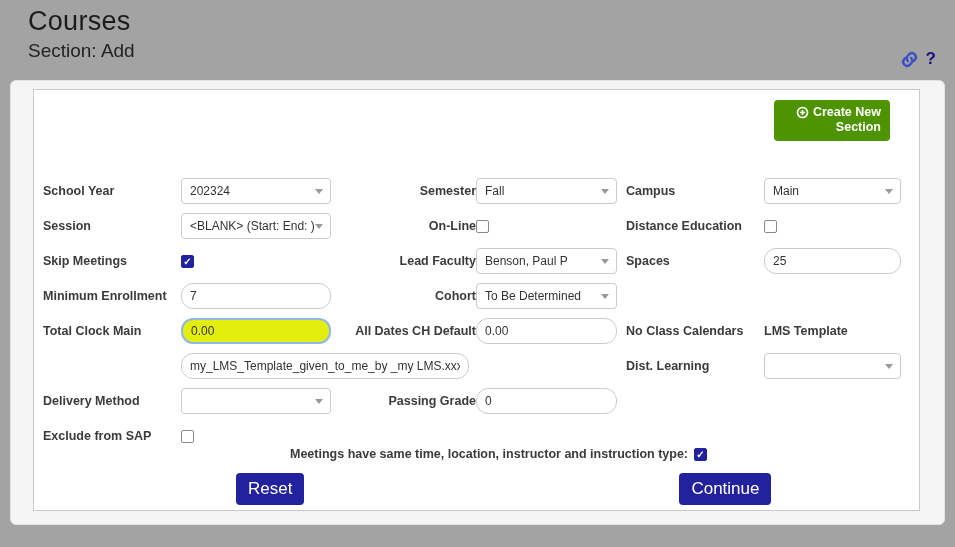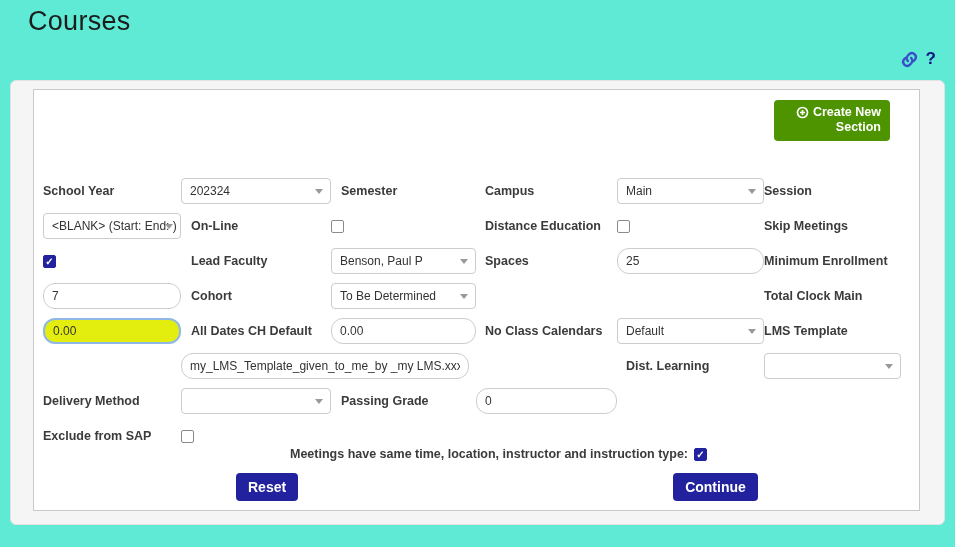--- a/index.html
+++ b/index.html
@@ -1,18 +1,18 @@
 <!DOCTYPE html>
 <html><head>
 <meta charset="utf-8">
 <style>
   html,body { margin:0; padding:0; background:#fff; }
   .page {
     position:relative; width:955px; height:547px; overflow:hidden;
-    font-family:"Liberation Sans", sans-serif; background:#5eead4;
+    font-family:"Liberation Sans", sans-serif; background:#a3a3a3;
   }
   .page-title {
     margin:6px 0 0 28px; font-size:27px; font-weight:300;
     color:#1c1c1c; letter-spacing:.3px;
   }
   .page-subtitle {
     margin:3px 0 0 28px; font-size:19px; font-weight:300; color:#232323;
   }
   .header-icons {
     position:absolute; top:49px; right:19px;
@@ -39,21 +39,21 @@
   }
   .create-btn .line1 { display:flex; align-items:center; justify-content:flex-end; gap:4px; }
 
   .form-grid {
     position:absolute; left:9px; top:88px;
     display:grid;
     grid-template-columns:138px 150px 145px 141px 147px 137px;
     grid-auto-rows:26px; row-gap:9px; align-items:center;
   }
   .flabel { font-size:12.5px; font-weight:bold; color:#3b3b3b; }
-  .pl10 { padding-left:10px; box-sizing:border-box; }
+  .pl10 { padding-left:10px; box-sizing:border-box;text-align:right; }
   .pl9  { padding-left:9px;  box-sizing:border-box; }
 
   .sel {
     position:relative; height:26px; background:#fff;
     border:1px solid #ccc; border-radius:4px; box-sizing:border-box;
     font-size:12px; color:#333; line-height:24px;
     padding:0 18px 0 8px; white-space:nowrap; overflow:hidden; cursor:pointer;
   }
   .caret {
     position:absolute; right:7px; top:10px; width:0; height:0;
@@ -81,32 +81,33 @@
 
   .meet-row {
     position:absolute; left:0; top:357px; width:100%;
     display:flex; justify-content:center; align-items:center; gap:6px;
     padding-left:44px; box-sizing:border-box;
     font-size:12.5px; font-weight:bold; color:#3b3b3b;
   }
   .btn-row { position:absolute; left:0; top:383px; width:100%; display:flex; }
   .btn {
     background:#22229e; color:#fff; border:none; border-radius:4px;
-    font-family:"Liberation Sans", sans-serif; font-size:14px; font-weight:bold;
+    font-family:"Liberation Sans", sans-serif; font-size:17px; font-weight:normal;
     padding:6px 12px; cursor:pointer;
   }
   .btn-reset { margin-left:202px; }
   .btn-continue { margin-left:375px; }
 </style>
 </head>
 <body>
 
 <div class="page">
 
   <h1 class="page-title">Courses</h1>
+  <div class="page-subtitle">Section: Add</div>
 
   <div class="header-icons">
     <span style="display:inline-flex;cursor:pointer;">
       <svg width="19" height="19" viewBox="0 0 24 24" fill="none" stroke="#3a50c8" stroke-width="3" stroke-linecap="round">
         <path d="M10 14a5 5 0 0 1 0-7l2-2a5 5 0 0 1 7 7l-2 2"></path>
         <path d="M14 10a5 5 0 0 1 0 7l-2 2a5 5 0 0 1-7-7l2-2"></path>
       </svg>
     </span>
     <span class="help-q">?</span>
   </div>
@@ -128,20 +129,24 @@
       </button>
 
       <div class="form-grid">
 
         <label class="flabel">School Year</label>
         <div class="sel">
           <span>202324</span>
           <span class="caret"></span>
         </div>
         <label class="flabel pl10">Semester</label>
+        <div class="sel">
+          <span>Fall</span>
+          <span class="caret"></span>
+        </div>
         <label class="flabel pl9">Campus</label>
         <div class="sel">
           <span>Main</span>
           <span class="caret"></span>
         </div>
 
         <label class="flabel">Session</label>
         <div class="sel">
           <span>&lt;BLANK&gt; (Start: End: )</span>
           <span class="caret"></span>
@@ -175,24 +180,20 @@
           <span class="caret"></span>
         </div>
         <div></div>
         <div></div>
 
         <label class="flabel">Total Clock Main</label>
         <input class="txt hl" value="0.00" style="">
         <label class="flabel pl10">All Dates CH Default</label>
         <input class="txt" value="0.00" style="">
         <label class="flabel pl9">No Class Calendars</label>
-        <div class="sel">
-          <span>Default</span>
-          <span class="caret"></span>
-        </div>
 
         <label class="flabel">LMS Template</label>
         <input class="txt lms-span" value="my_LMS_Template_given_to_me_by _my LMS.xxx" style="">
         <div></div>
         <label class="flabel pl9">Dist. Learning</label>
         <div class="sel">
           <span></span>
           <span class="caret"></span>
         </div>
 

